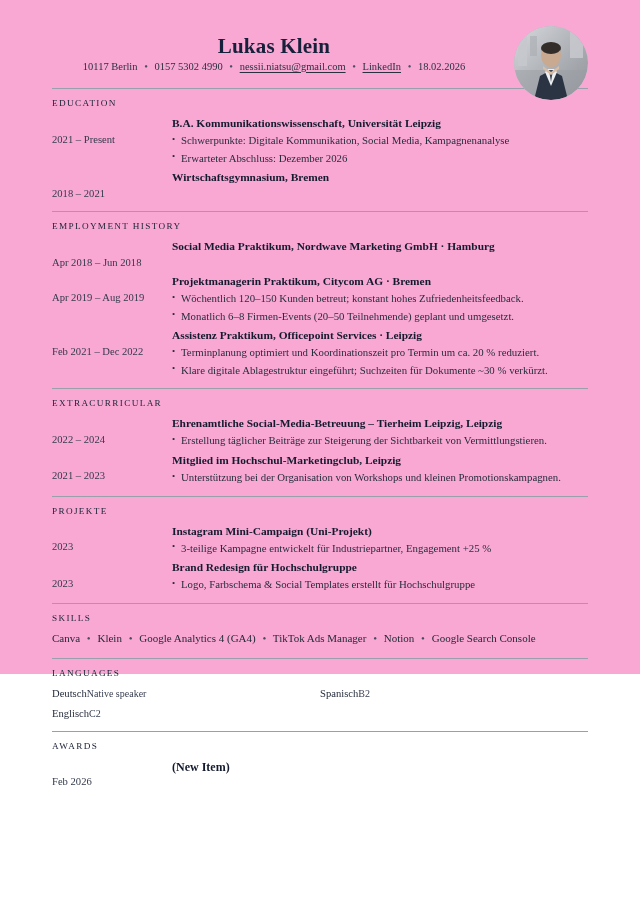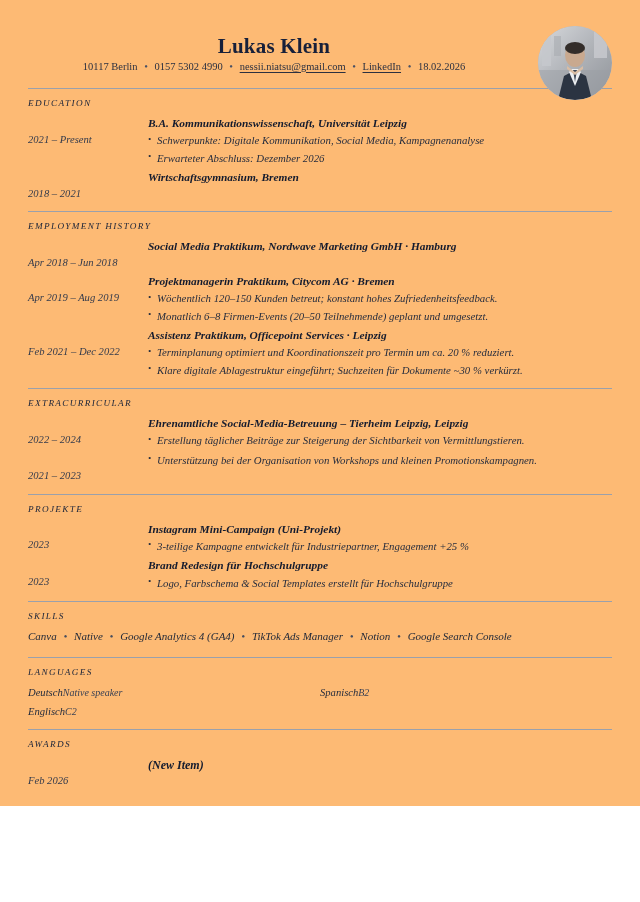--- a/index.html
+++ b/index.html
@@ -12,23 +12,23 @@
 
   body {
     font-family: "Liberation Serif", "DejaVu Serif", serif;
     color: #1f2533;
     -webkit-font-smoothing: antialiased;
   }
 
   .page {
     position: relative;
     width: 640px;
-    height: 806px;
-    background: #fdba74;
-    padding: 0 28px;
+    height: 674px;
+    background: #f9a8d4;
+    padding: 0 52px;
   }
 
   
   .header {
     position: relative;
     padding-top: 34px;
     padding-bottom: 14px;
   }
 
   .header-text {
@@ -74,21 +74,21 @@
   }
   .avatar svg { display: block; width: 74px; height: 74px; }
 
   
   .rule {
     height: 0;
     border-top: 1.1px solid #9aa0ab;
     margin: 0;
   }
 
-  .section { padding-top: 9px; font-style: italic; }
+  .section { padding-top: 9px; }
 
   .section-title {
     font-size: 9.2px;
     letter-spacing: 1.35px;
     color: #20273a;
     font-weight: normal;
     text-transform: uppercase;
     padding-bottom: 7px;
   }
 
@@ -295,20 +295,21 @@
         <div class="entry-title">Ehrenamtliche Social-Media-Betreuung – Tierheim Leipzig, Leipzig</div>
         <ul class="bullets">
           <li>Erstellung täglicher Beiträge zur Steigerung der Sichtbarkeit von Vermittlungstieren.</li>
         </ul>
       </div>
     </div>
 
     <div class="entry">
       <div class="entry-date">2021 – 2023</div>
       <div class="entry-body">
+        <div class="entry-title">Mitglied im Hochschul-Marketingclub, Leipzig</div>
         <ul class="bullets">
           <li class="justify">Unterstützung bei der Organisation von Workshops und kleinen Promotionskampagnen.</li>
         </ul>
       </div>
     </div>
     <div class="section-gap"></div>
   </div>
 
   <div class="rule"></div>
   <div class="section">
@@ -335,21 +336,21 @@
     </div>
     <div class="section-gap"></div>
   </div>
 
   <div class="rule"></div>
   <div class="section">
     <div class="section-title">SKILLS</div>
     <div class="skills-line">
       <span>Canva</span>
       <span class="skill-sep">•</span>
-      <span>Native</span>
+      <span>Klein</span>
       <span class="skill-sep">•</span>
       <span>Google Analytics 4 (GA4)</span>
       <span class="skill-sep">•</span>
       <span>TikTok Ads Manager</span>
       <span class="skill-sep">•</span>
       <span>Notion</span>
       <span class="skill-sep">•</span>
       <span>Google Search Console</span>
     </div>
     <div class="section-gap"></div>

